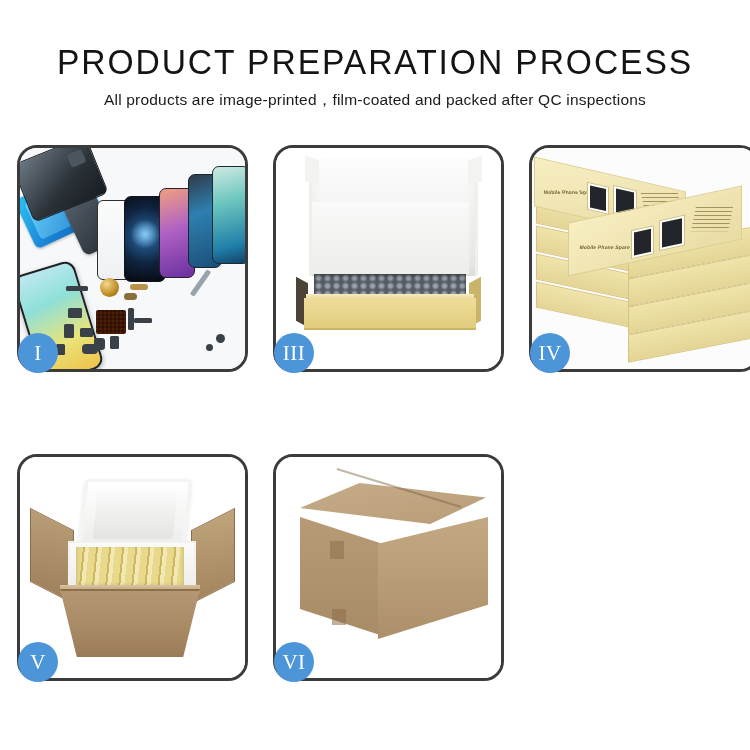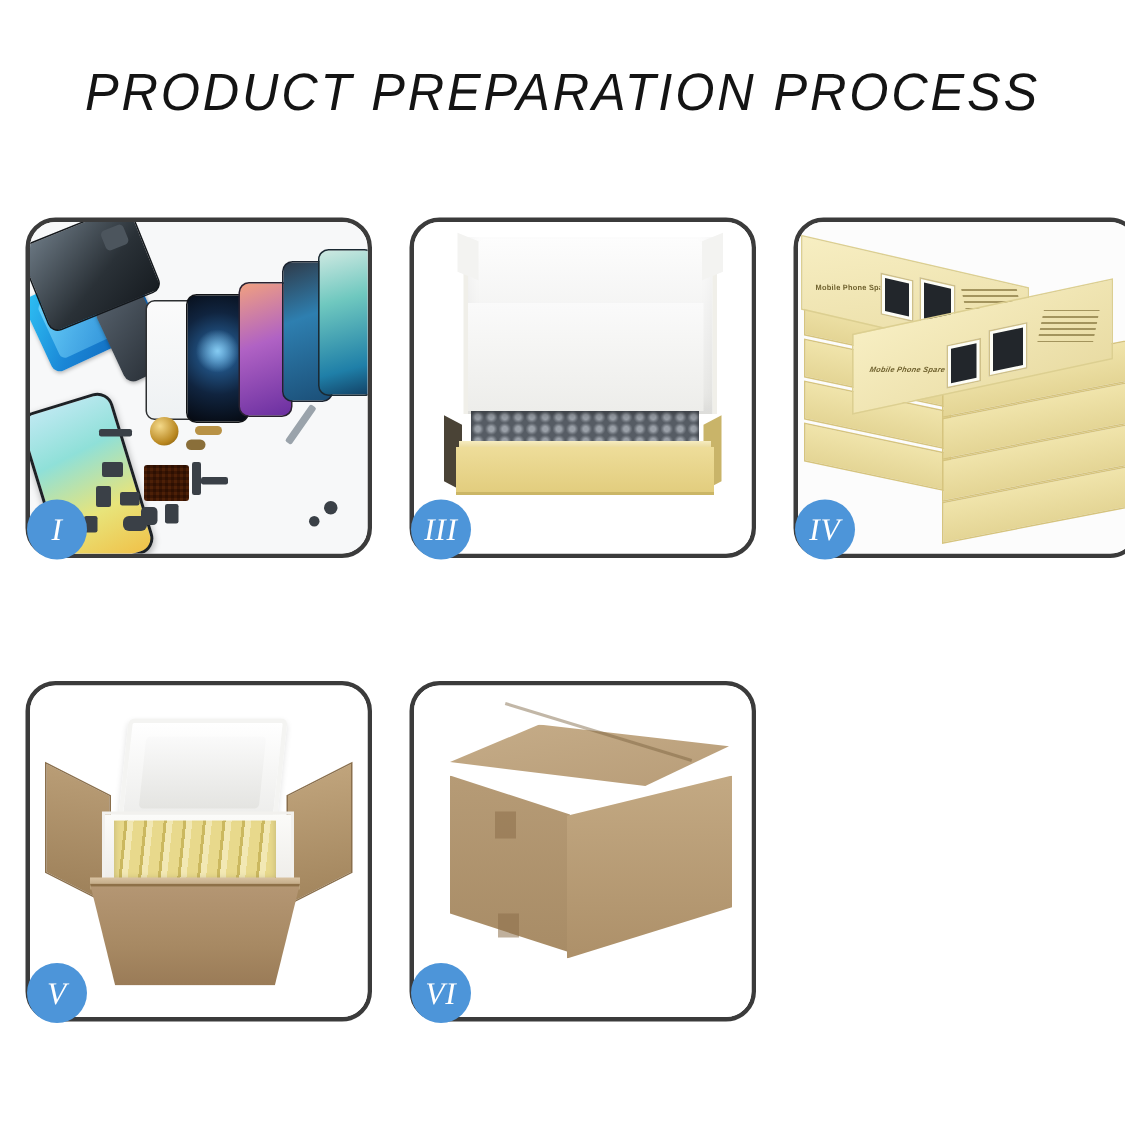--- a/index.html
+++ b/index.html
@@ -1,20 +1,20 @@
 <!DOCTYPE html>
 <html><head>
 <meta charset="utf-8">
 <style>
   html,body{margin:0;padding:0;}
   body{
     width:750px;height:750px;background:#ffffff;overflow:hidden;
     font-family:"Liberation Sans","DejaVu Sans",sans-serif;
   }
-  .page{position:relative;width:750px;height:750px;font-style:italic;}
+  .page{position:relative;width:750px;height:750px;}
 
   
   .header{position:absolute;left:0;top:0;width:750px;text-align:center;}
   .title{
     font-size:35px;line-height:40px;font-weight:500;color:#141414;
     letter-spacing:2.0px;margin-top:42px;transform:scaleX(0.96);
     font-family:"Liberation Sans","DejaVu Sans",sans-serif;white-space:nowrap;
   }
   .subtitle{
     font-size:15.5px;line-height:20px;color:#1a1a1a;margin-top:8px;
@@ -287,20 +287,21 @@
   }
   .c-tape{position:absolute;background:rgba(140,112,74,.55);}
 </style>
 </head>
 <body>
 
 <div class="page">
 
   <div class="header">
     <div class="title">PRODUCT PREPARATION PROCESS</div>
+    <div class="subtitle">All products are image-printed，film-coated and packed after QC inspections</div>
   </div>
 
   <div class="grid">
 
     <div class="panel">
       <div class="panel-inner p1">
         <div class="ph ph-a"></div>
         <div class="ph ph-b"></div>
         <div class="ph ph-glass"></div>
         <div class="ph ph-dark"></div>

